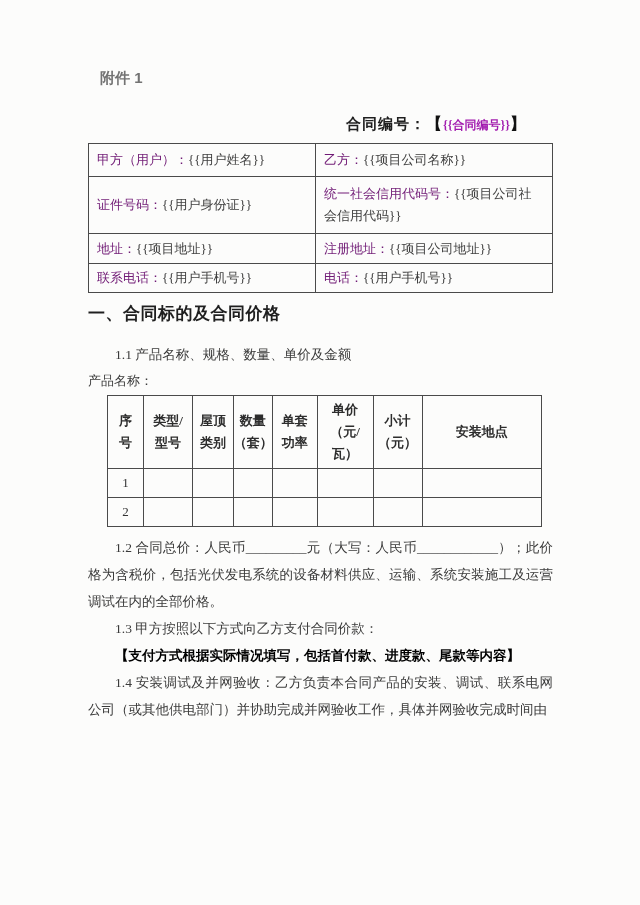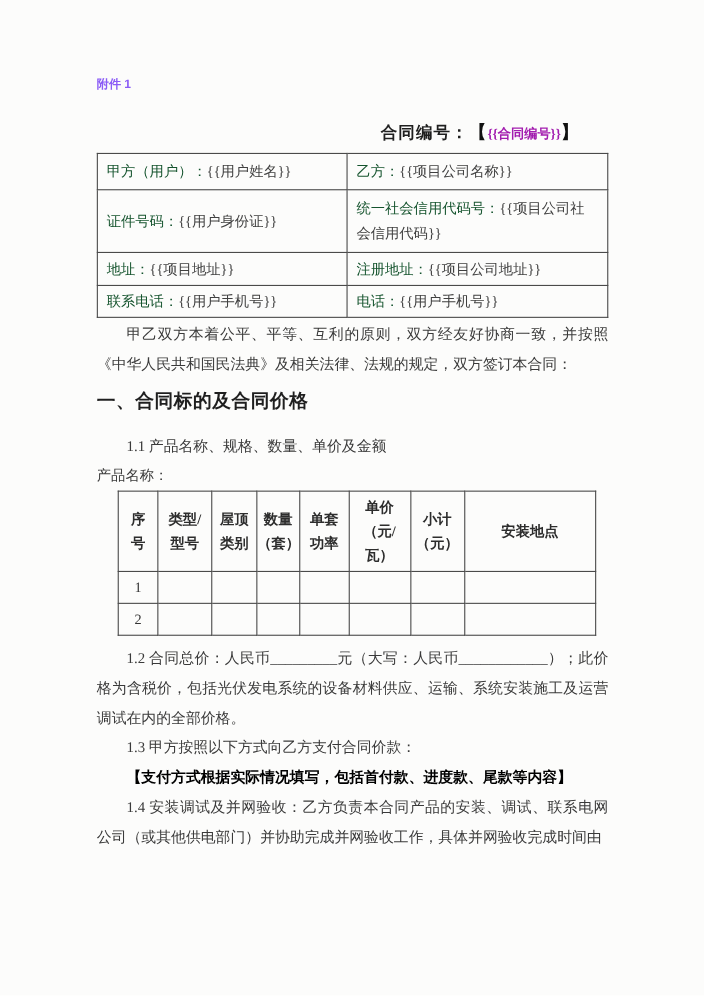--- a/index.html
+++ b/index.html
@@ -5,23 +5,23 @@
   html,body { margin:0; padding:0; background:#ffffff; }
   .page {
     position:relative; width:640px; height:905px; margin:0 auto;
     background:#fcfcfb; overflow:hidden;
     font-family:"Liberation Serif","DejaVu Serif",serif;
     color:#3a3a3a;
   }
   .content { position:absolute; left:88px; top:0; width:465px; }
 
   .attachment {
-    margin:69px 0 0 0;
+    margin:69px 0 0 12px;
     font-family:"Liberation Sans","DejaVu Sans",sans-serif;
-    font-size:11px; font-weight:bold; color:#8b5cf6;
+    font-size:15px; font-weight:bold; color:#737373;
   }
   .doc-title {
     margin-top:16px; text-align:center;
     font-size:17px; font-weight:bold; letter-spacing:2px; color:#333;
   }
   .contract-no {
     margin-top:26px; text-align:right; padding-right:26px;
     font-size:15px; font-weight:bold; color:#1f1f1f; letter-spacing:1px;
   }
   .contract-no .bracket { font-size:16px; color:#111; }
@@ -31,21 +31,21 @@
   .party-table { width:100%; margin-top:8px; font-size:13px; table-layout:fixed; }
   .party-table td {
     border:1px solid #4a4a4a; padding:2px 8px; vertical-align:middle;
     line-height:22px; color:#333;
   }
   .party-table col.c1 { width:227px; }
   .party-table tr:nth-child(1) td { height:28px; }
   .party-table tr:nth-child(2) td { height:52px; }
   .party-table tr:nth-child(3) td { height:25px; }
   .party-table tr:nth-child(4) td { height:24px; }
-  .fld-label { color:#14532d; }
+  .fld-label { color:#701a75; }
   .fld-ph { color:#404040; }
 
   .para { font-size:13.5px; line-height:27px; text-align:justify; margin:0; }
   .indent { text-indent:2em; }
   .notice {
     margin-top:26px; font-weight:bold; color:#2d2d2d;
     text-decoration:underline; text-underline-offset:3px;
   }
   .preamble { margin-top:1px; }
 
@@ -103,21 +103,20 @@
             <td><span class="fld-label">注册地址：</span><span class="fld-ph">{{项目公司地址}}</span></td>
           </tr>
           <tr>
             <td><span class="fld-label">联系电话：</span><span class="fld-ph">{{用户手机号}}</span></td>
             <td><span class="fld-label">电话：</span><span class="fld-ph">{{用户手机号}}</span></td>
           </tr>
         </tbody>
     </table>
 
 
-    <p class="para indent preamble">甲乙双方本着公平、平等、互利的原则，双方经友好协商一致，并按照《中华人民共和国民法典》及相关法律、法规的规定，双方签订本合同：</p>
 
     <h2 class="section-heading">一、合同标的及合同价格</h2>
 
     <p class="para indent clause11">1.1 产品名称、规格、数量、单价及金额</p>
 
     <div class="product-name">产品名称：</div>
 
     <table class="product-table">
       <colgroup>
           <col style="width: 8.3%;">

